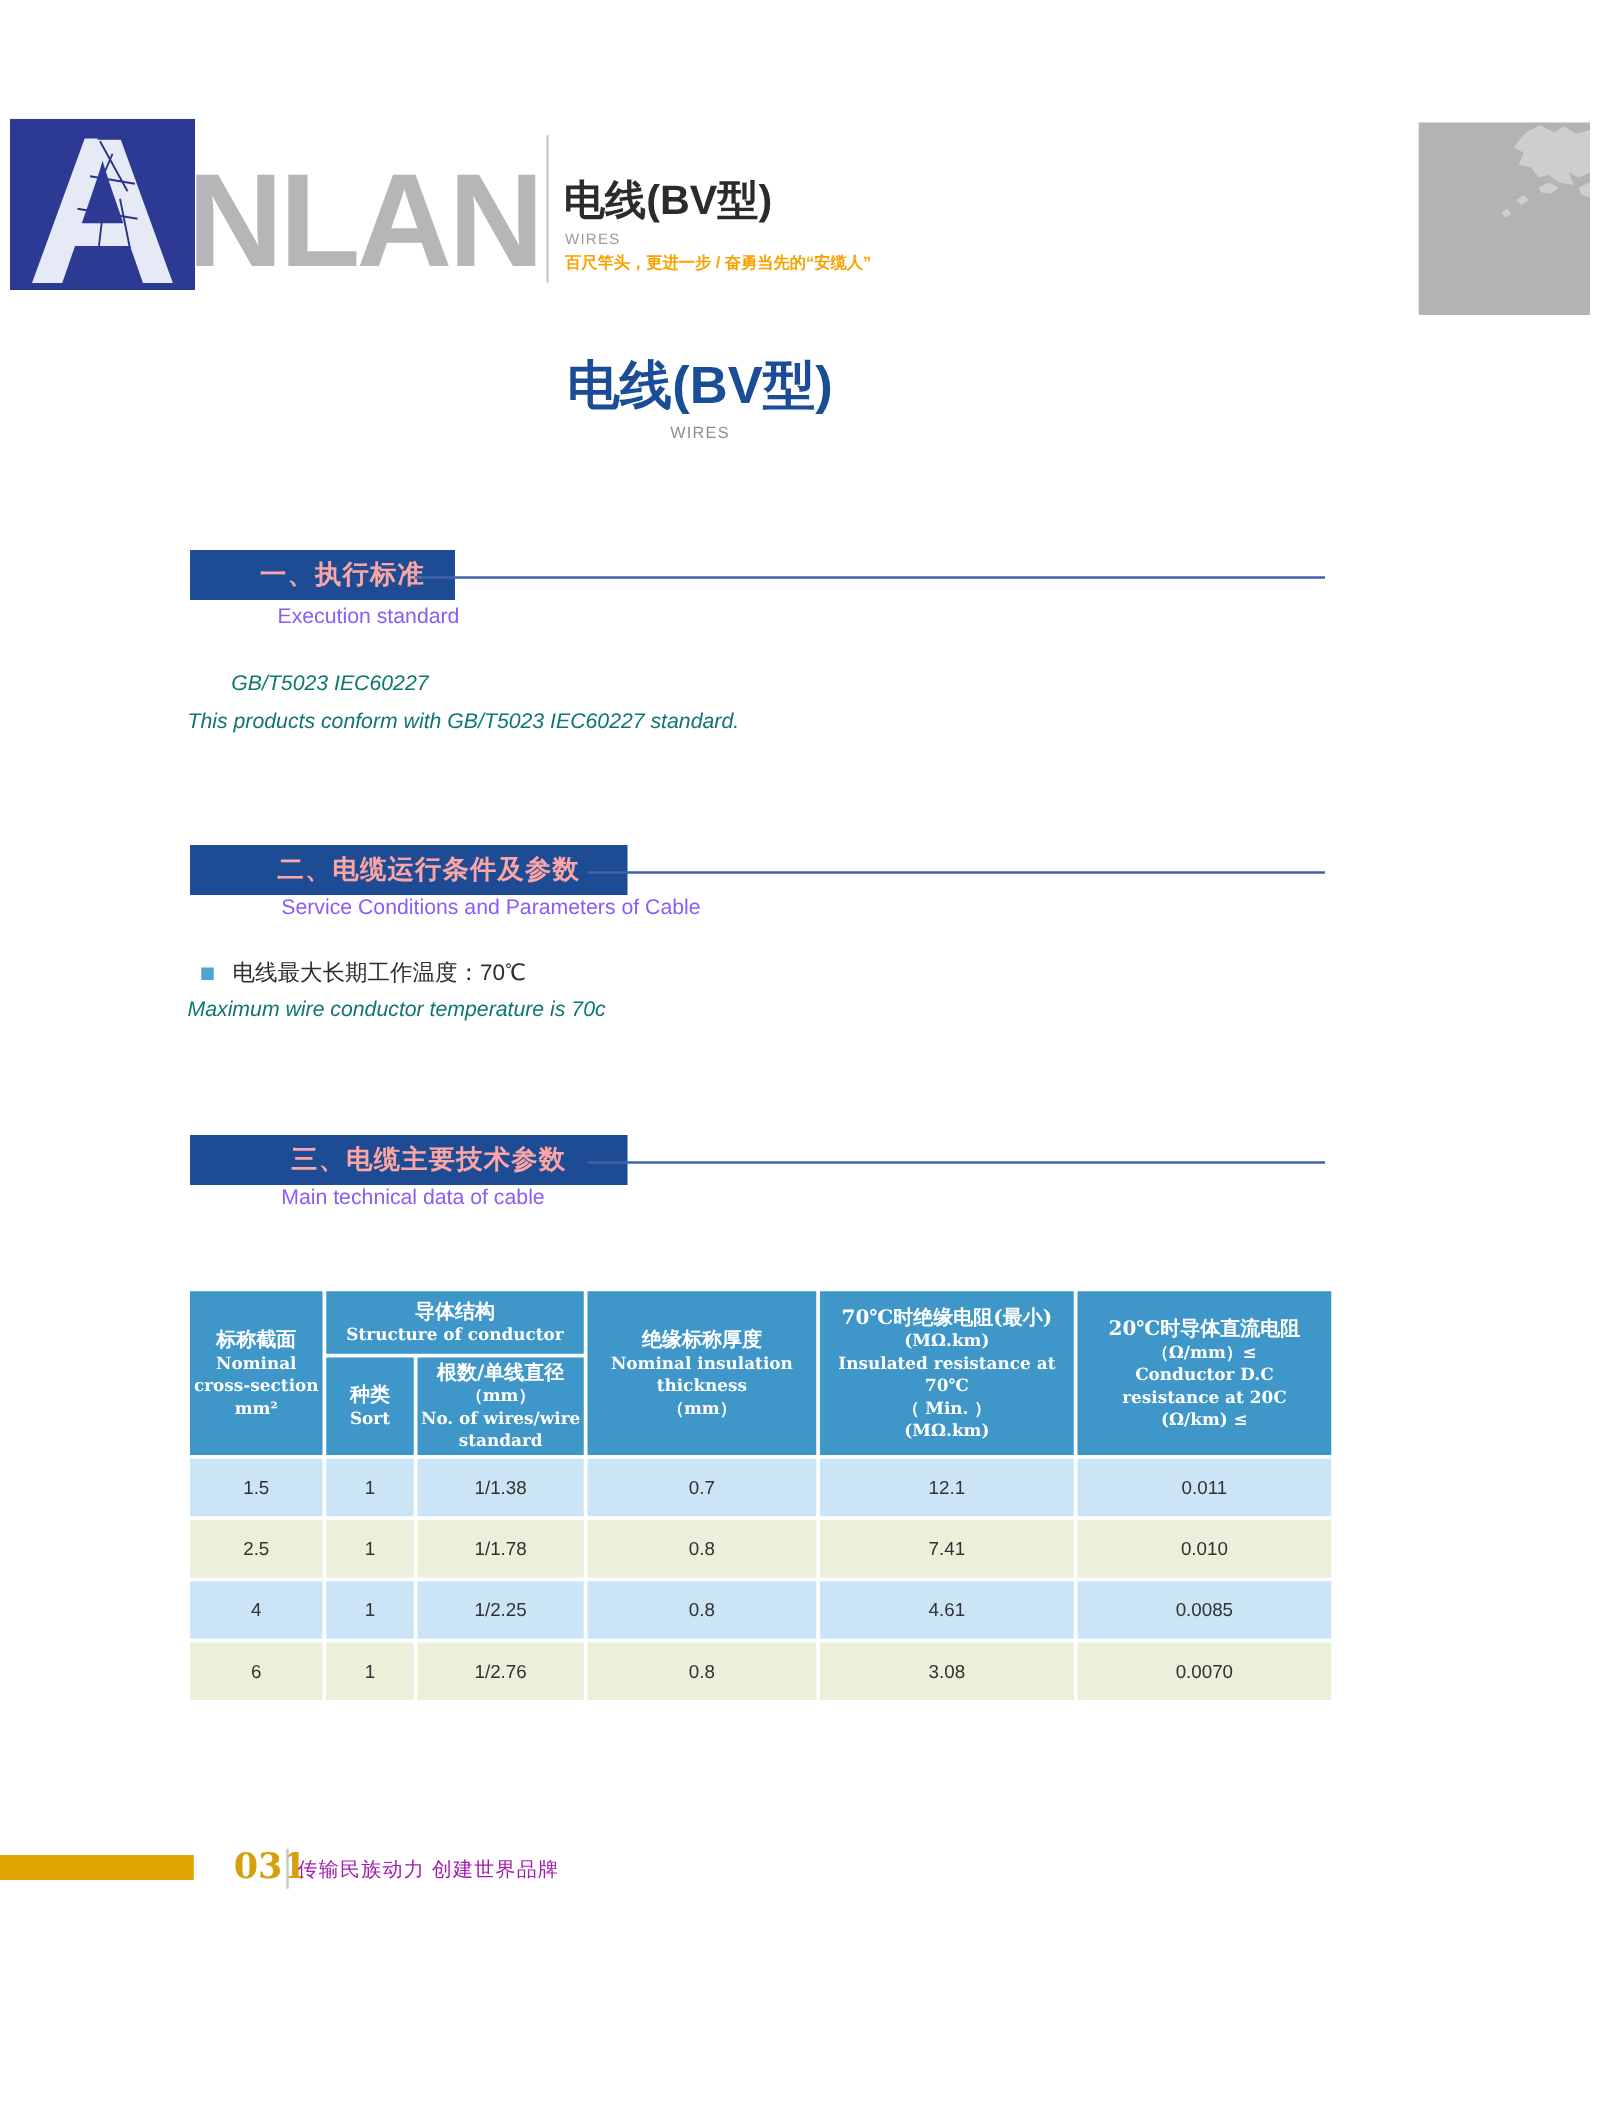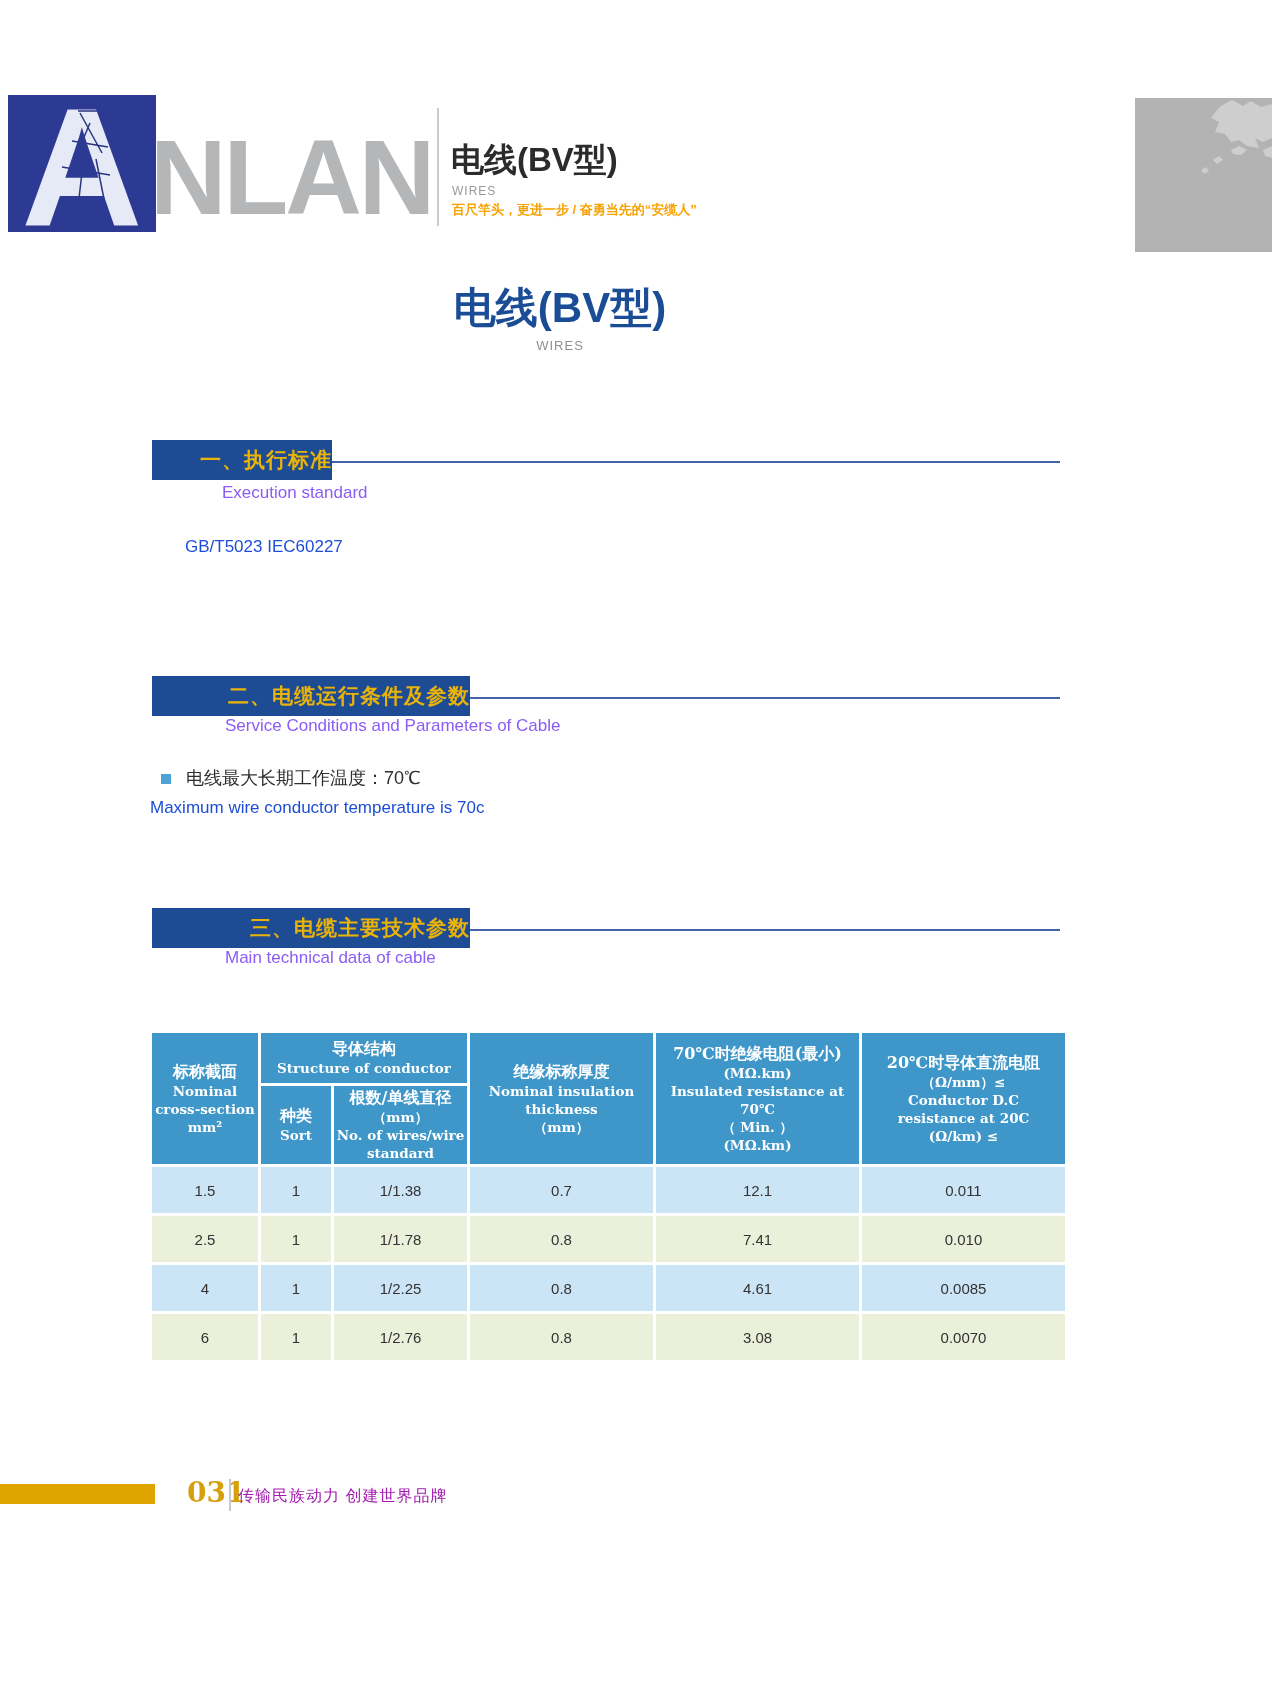--- a/index.html
+++ b/index.html
@@ -17,25 +17,25 @@
   .hdr-slogan{position:absolute;left:452px;top:201px;font-size:13px;font-weight:bold;color:#f7a200;}
   .map-box{position:absolute;left:1135px;top:98px;width:137px;height:154px;background:#b3b3b3;overflow:hidden;}
 
   
   .main-title{position:absolute;left:0;top:280px;width:1120px;text-align:center;
               font-size:42px;font-weight:bold;color:#1b4c96;}
   .main-sub{position:absolute;left:0;top:338px;width:1120px;text-align:center;
             font-size:13px;color:#8f8f8f;letter-spacing:1px;}
 
   
-  .sec-box{position:absolute;height:40px;line-height:40px;background:#1d4b94;color:#eab308;
-           font-size:21px;font-weight:bold;text-align:right;letter-spacing:1px;}
+  .sec-box{position:absolute;height:40px;line-height:40px;background:#1d4b94;color:#fca5a5;
+           font-size:21px;font-weight:bold;text-align:center;letter-spacing:1px;padding-left:32px;}
   .sec-line{position:absolute;height:2px;background:#4263a8;}
   .sec-sub{position:absolute;font-size:17px;color:#8b5cf6;}
-  .body-text{position:absolute;font-size:17px;color:#1d4ed8;}
+  .body-text{position:absolute;font-size:17px;color:#0f766e;font-style:italic;}
   .bullet-sq{position:absolute;width:10px;height:10px;background:#4da4d4;}
   .bullet-cn{position:absolute;font-size:18px;color:#2e2e2e;}
 
   
   .table-wrap{position:absolute;left:149px;top:1030px;width:916px;}
   table.dtable{border-collapse:separate;border-spacing:3px;table-layout:fixed;width:916px;}
   table.dtable th{background:#3e97c8;color:#ffffff;font-family:"DejaVu Serif",serif;
                   font-weight:bold;vertical-align:middle;text-align:center;padding:2px 1px;}
   table.dtable td{text-align:center;vertical-align:middle;font-size:15px;color:#333333;height:44px;}
   .h-cn{font-size:16px;line-height:20px;}
@@ -86,20 +86,21 @@
     </svg>
   </div>
 
   <div class="main-title">电线(BV型)</div>
   <div class="main-sub">WIRES</div>
 
   <div class="sec-box" style="left:152px;top:440px;width:180px;">一、执行标准</div>
   <div class="sec-line" style="left:332px;top:461px;width:728px;"></div>
   <div class="sec-sub" style="left:222px;top:483px;">Execution standard</div>
   <div class="body-text" style="left:185px;top:537px;">GB/T5023  IEC60227</div>
+  <div class="body-text" style="left:150px;top:567px;">This products conform with GB/T5023  IEC60227 standard.</div>
 
   <div class="sec-box" style="left:152px;top:676px;width:318px;">二、电缆运行条件及参数</div>
   <div class="sec-line" style="left:470px;top:697px;width:590px;"></div>
   <div class="sec-sub" style="left:225px;top:716px;">Service Conditions and Parameters of Cable</div>
   <div class="bullet-sq" style="left:161px;top:774px;"></div>
   <div class="bullet-cn" style="left:186px;top:766px;">电线最大长期工作温度：70℃</div>
   <div class="body-text" style="left:150px;top:798px;">Maximum wire conductor temperature is 70c</div>
 
   <div class="sec-box" style="left:152px;top:908px;width:318px;">三、电缆主要技术参数</div>
   <div class="sec-line" style="left:470px;top:929px;width:590px;"></div>

